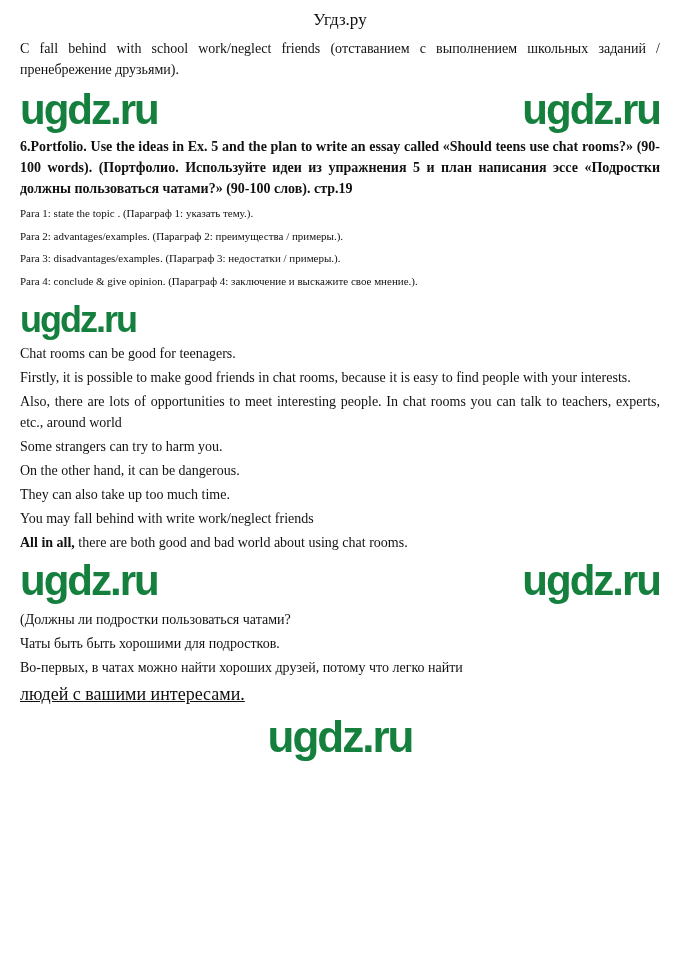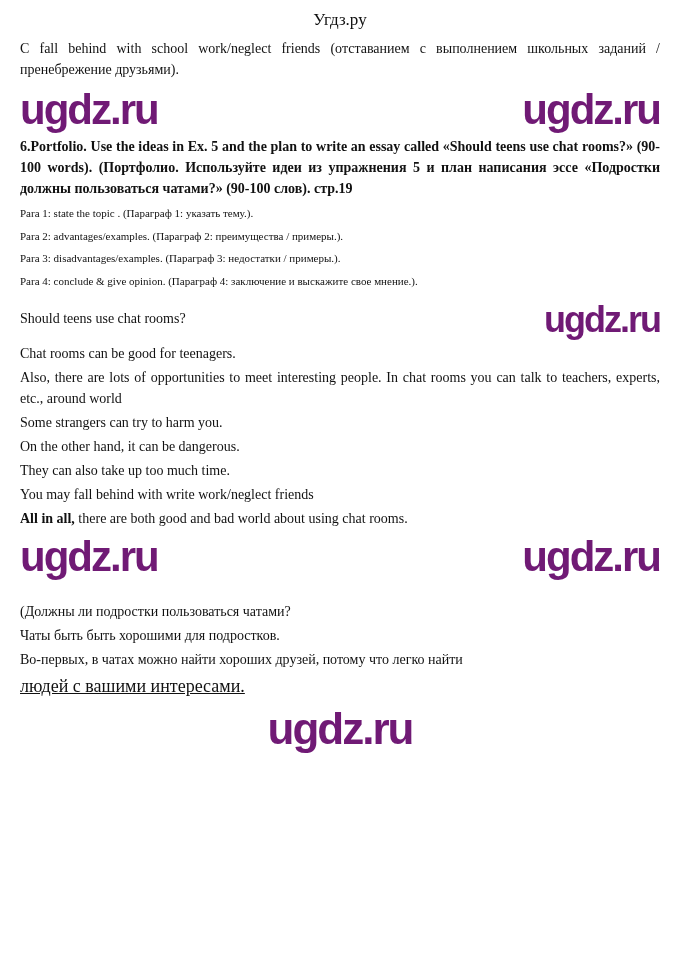--- a/index.html
+++ b/index.html
@@ -31,21 +31,21 @@
     }
     .intro-text {
       font-size: 14px;
       text-align: justify;
       margin-bottom: 6px;
       line-height: 1.5;
     }
     .watermark-text {
       font-size: 42px;
       font-weight: 900;
-      color: #701a75;
+      color: #15803d;
       font-family: Arial Black, Arial, sans-serif;
       letter-spacing: -2px;
       user-select: none;
     }
     .section-bold {
       font-size: 14px;
       font-weight: bold;
       text-align: justify;
       margin-bottom: 6px;
       line-height: 1.5;
@@ -71,21 +71,21 @@
       margin-bottom: 3px;
       line-height: 1.5;
     }
     .watermark-row {
       display: flex;
       justify-content: space-between;
       align-items: center;
       margin: 2px 0;
     }
     .translation-section {
-      margin-top: 20px;
+      margin-top: 4px;
     }
     .translation-line {
       font-size: 14px;
       text-align: justify;
       margin-bottom: 3px;
       line-height: 1.5;
     }
     .translation-indent {
       font-size: 18px;
       text-align: left;
@@ -115,25 +115,25 @@
   <div class="section-bold">6.Portfolio. Use the ideas in Ex. 5 and the plan to write an essay called «Should teens use chat rooms?» (90-100 words). (Портфолио. Используйте идеи из упражнения 5 и план написания эссе «Подростки должны пользоваться чатами?» (90-100 слов). стр.19</div>
 
   <div class="para-line">Para 1: state the topic . (Параграф 1: указать тему.).</div>
   <div class="para-line">Para 2: advantages/examples. (Параграф 2: преимущества / примеры.).</div>
   <div class="para-line">Para 3: disadvantages/examples. (Параграф 3: недостатки / примеры.).</div>
   <div class="para-line">Para 4: conclude &amp; give opinion. (Параграф 4: заключение и выскажите свое мнение.).</div>
 
   <div class="essay-section">
 
     <div class="watermark-row">
-      <span class="essay-question">Should teens use chat rooms?</span>
       <span class="watermark-text" style="font-size:36px;">ugdz.ru</span>
     </div>
 
     <div class="essay-line">Chat rooms can be good for teenagers.</div>
+    <div class="essay-line">Firstly, it is possible to make good friends in chat rooms, because it is easy to find people with your interests.</div>
     <div class="essay-line">Also, there are lots of opportunities to meet interesting people. In chat rooms you can talk to teachers, experts, etc., around world</div>
     <div class="essay-line">Some strangers can try to harm you.</div>
     <div class="essay-line">On the other hand, it can be dangerous.</div>
     <div class="essay-line">They can also take up too much time.</div>
     <div class="essay-line">You may fall behind with write work/neglect friends</div>
 
     <div class="essay-line">
       <span style="font-weight:bold;">All in all,</span>
       <span> there are both good and bad world about using chat rooms.</span>
     </div>

